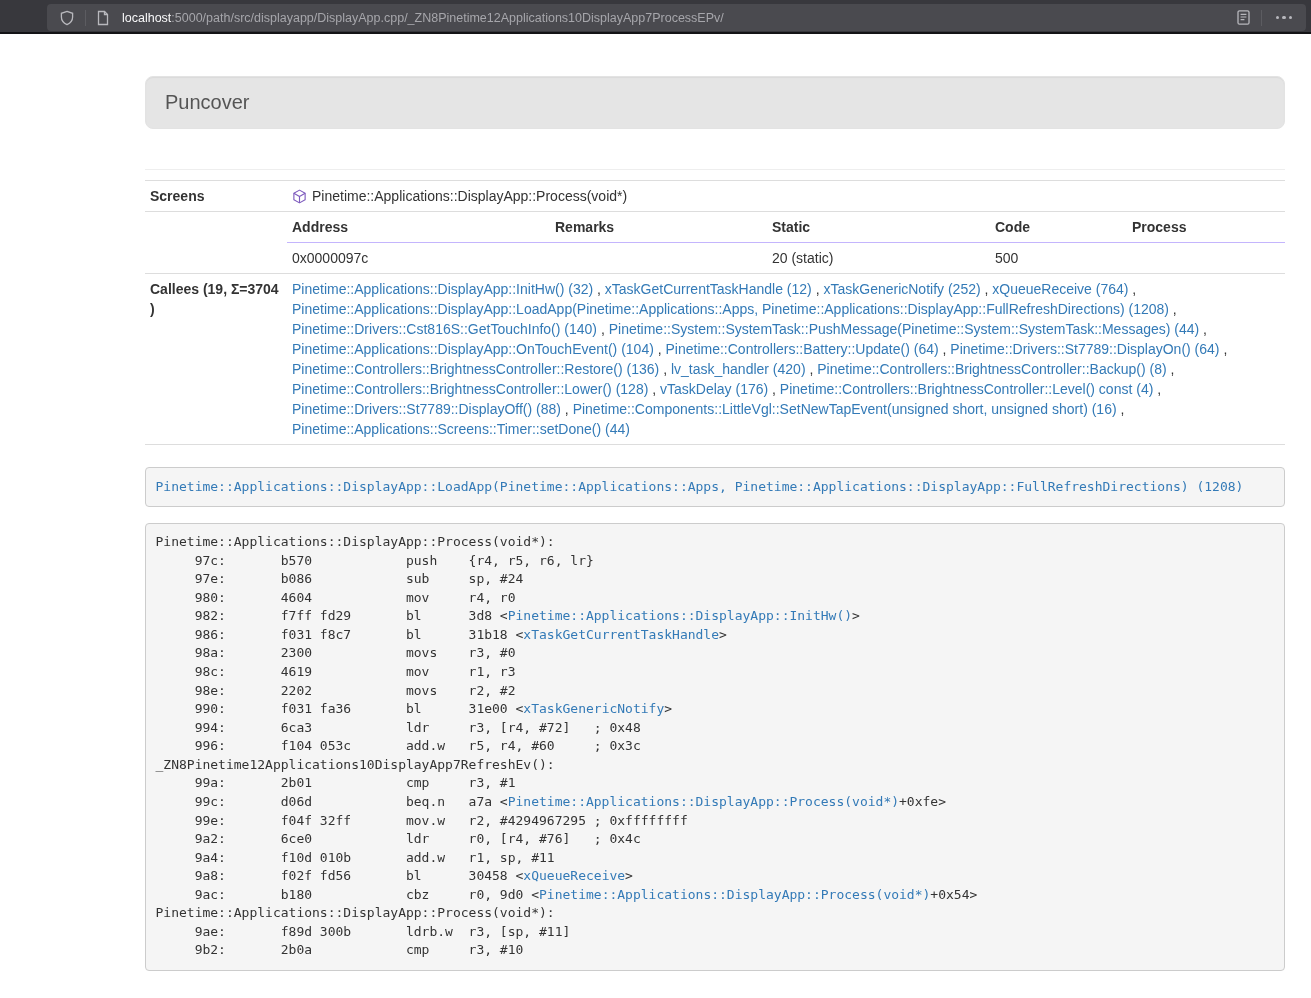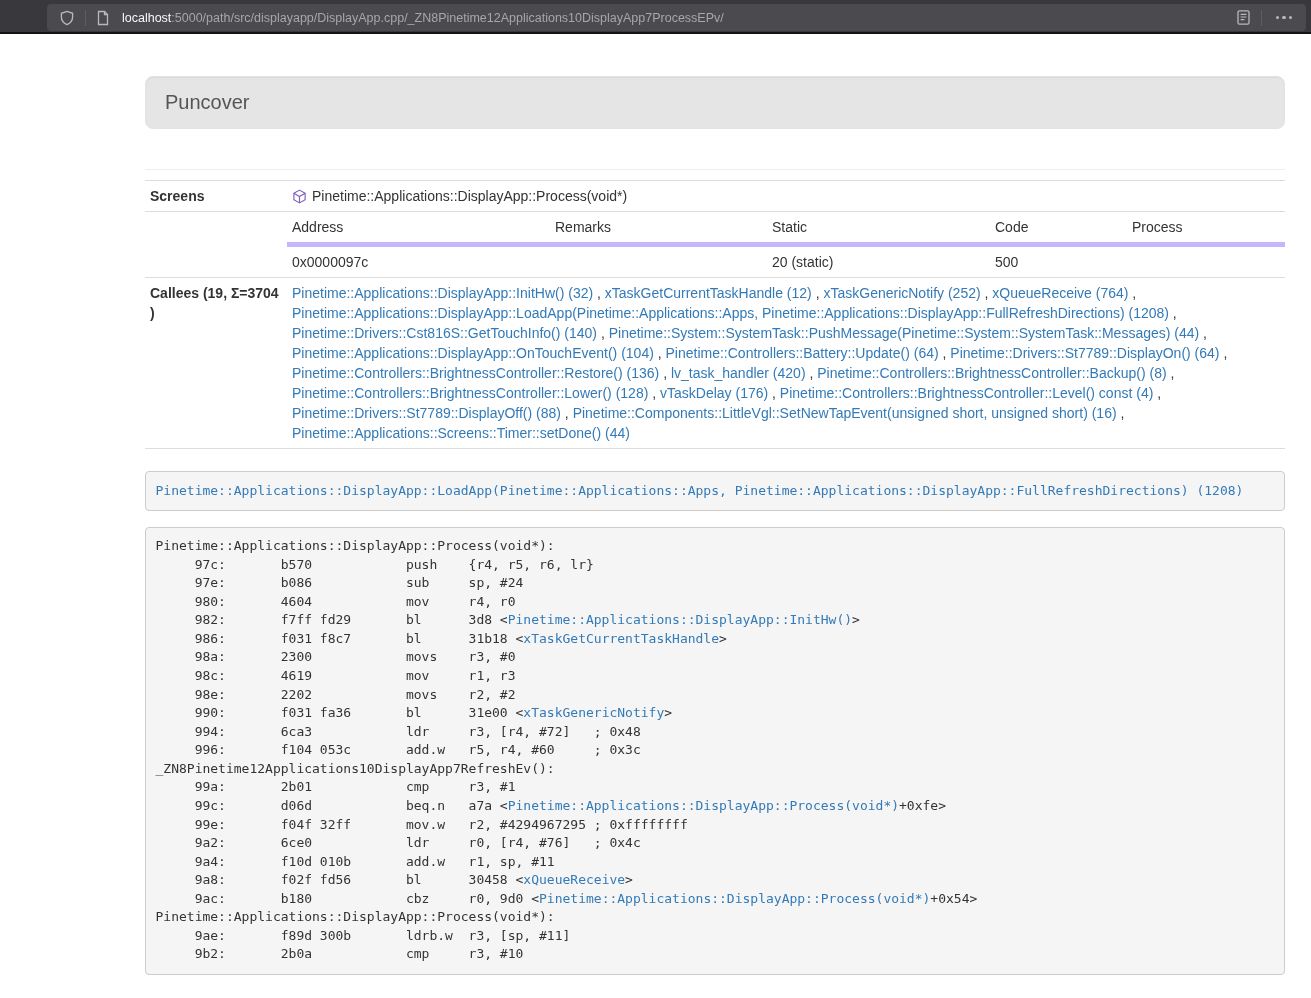--- a/index.html
+++ b/index.html
@@ -53,21 +53,21 @@
   table.main > tbody > tr > th,
   table.main > tbody > tr > td {
     border-top:1px solid #ddd; padding:5px; text-align:left;
     vertical-align:top; line-height:20px; font-weight:normal;
   }
   table.main > tbody > tr > th.row-label { font-weight:bold; width:142px; }
   td.nested { padding:0 !important; }
 
   table.addr { width:100%; border-collapse:collapse; }
   table.addr th, table.addr td { padding:5px; text-align:left; line-height:20px; }
-  table.addr th { font-weight:normal; border-bottom:5px solid #c4b5fd; }
+  table.addr th { font-weight:bold; border-bottom:1px solid #c4b5fd; }
 
   .cube { vertical-align:text-bottom; margin-right:5px; }
 
   pre {
     font-family:"DejaVu Sans Mono", monospace; font-size:13px; line-height:1.42857;
     background:#f5f5f5; border:1px solid #ccc; border-radius:4px;
     padding:9.5px; margin:0; white-space:pre; color:#333; overflow:hidden;
   }
   .hl-pre { margin-top:22px; }
   .disasm { margin-top:16px; }

